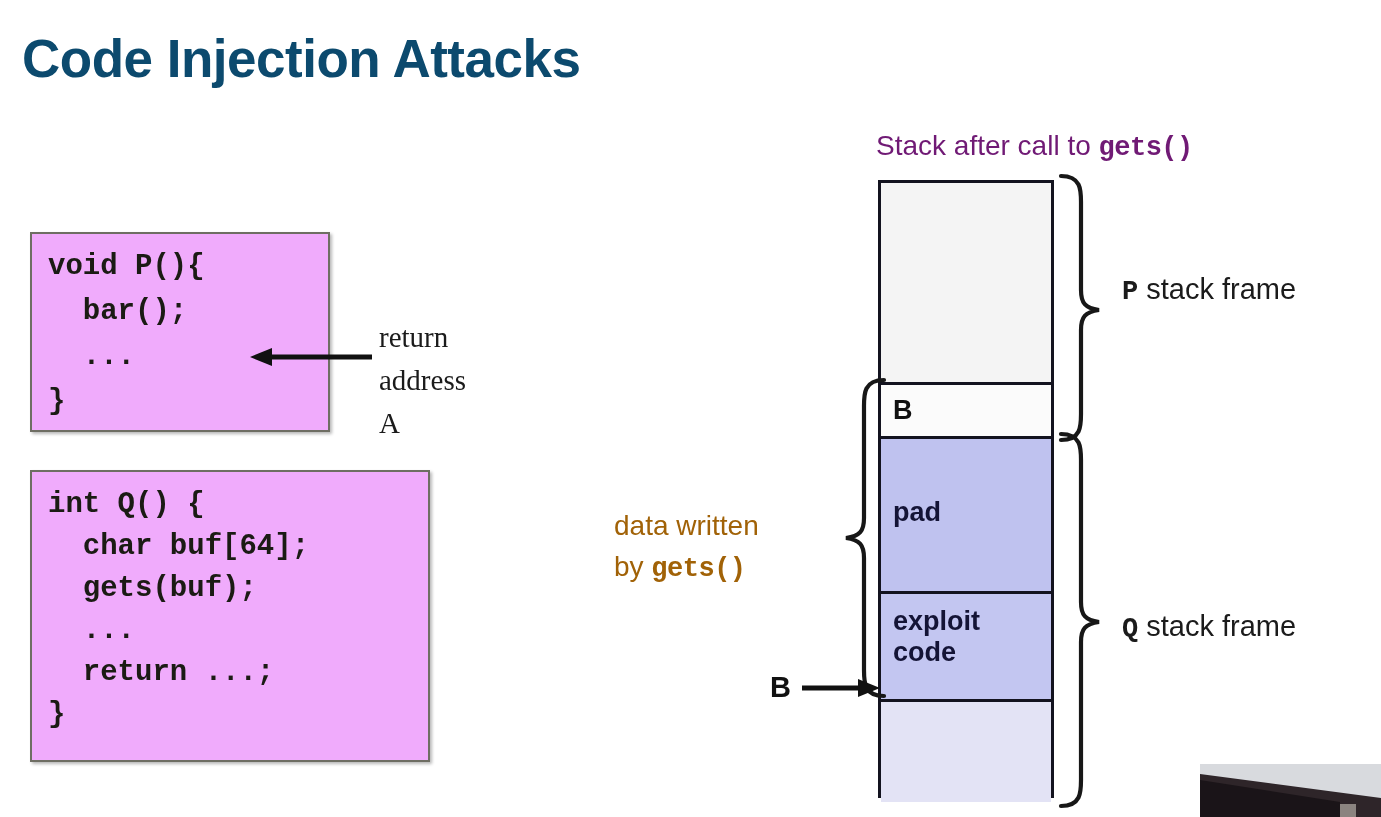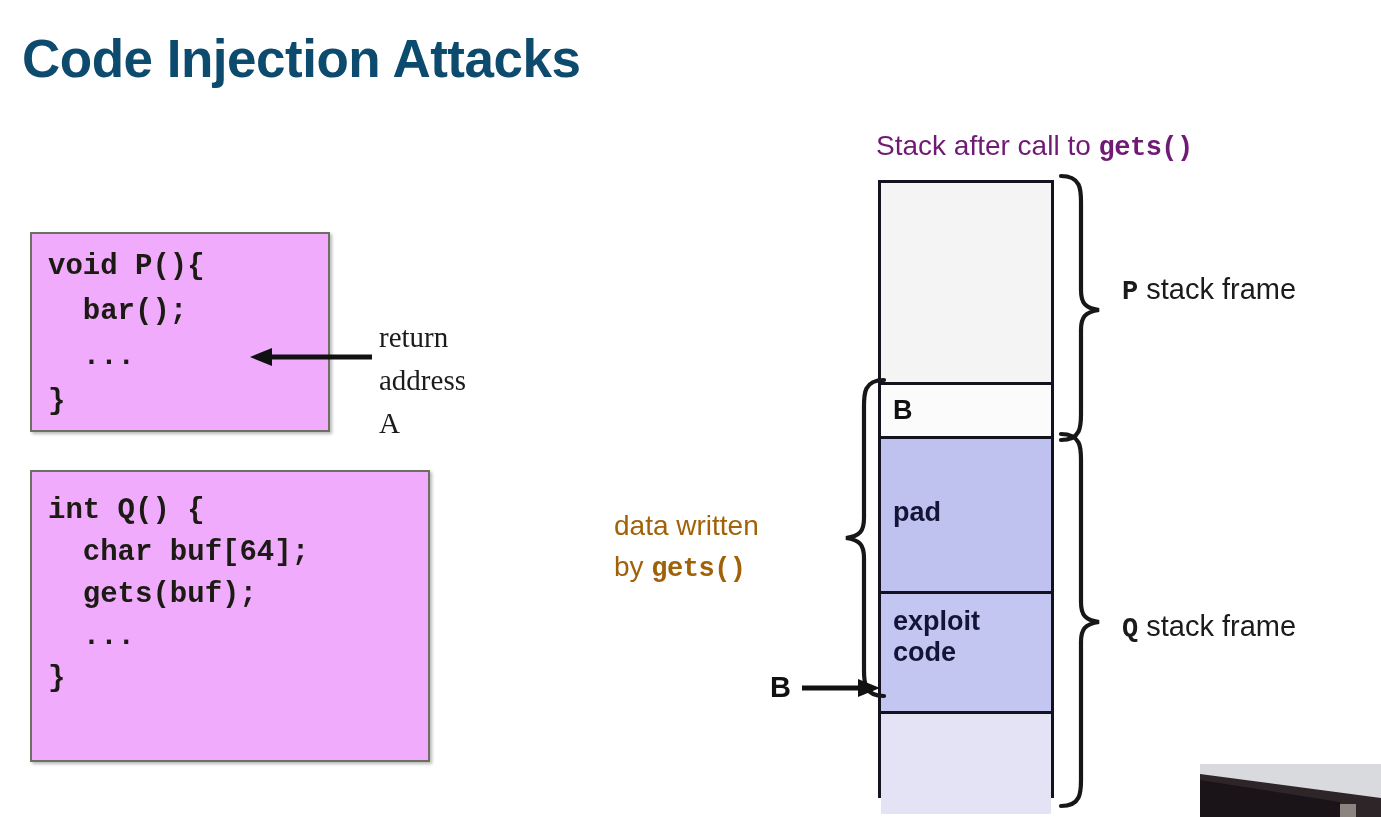--- a/index.html
+++ b/index.html
@@ -53,21 +53,21 @@
     padding: 18px 0 0 16px;
     font-size: 29px;
   }
   #code-box-p .code-line { margin-bottom: 16px; }
 
   #code-box-q {
     left: 30px;
     top: 470px;
     width: 400px;
     height: 292px;
-    padding: 24px 0 0 16px;
+    padding: 18px 0 0 16px;
     font-size: 29px;
   }
   #code-box-q .code-line { margin-bottom: 13px; }
 
   
   #return-address-label {
     position: absolute;
     left: 379px;
     top: 316px;
     font-size: 29px;
@@ -122,21 +122,21 @@
     font-size: 27px;
     font-weight: bold;
     color: #141436;
     line-height: 1.14;
     white-space: pre-line;
   }
 
   #seg-top    { height: 199px; background: #f4f4f4; }
   #seg-b      { height: 54px;  background: #fbfbfb; }
   #seg-pad    { height: 155px; background: #bfc2ef; }
-  #seg-exploit{ height: 120px;  background: #c3c6f1; }
+  #seg-exploit{ height: 108px;  background: #c3c6f1; }
   #seg-bottom { height: 103px; background: #e3e3f5; }
 
   #seg-b .stack-seg-label       { top: 10px; color: #111111; }
   #seg-pad .stack-seg-label     { top: 58px; }
   #seg-exploit .stack-seg-label { top: 12px; }
 
   
   .brace-svg { position: absolute; }
   #brace-p      { left: 1055px; top: 172px; }
   #brace-q      { left: 1055px; top: 430px; }
@@ -209,20 +209,21 @@
   <div class="code-line">  bar();</div>
   <div class="code-line">  ...</div>
   <div class="code-line">}</div>
 </div>
 
 <div id="code-box-q" class="code-box">
   <div class="code-line">int Q() {</div>
   <div class="code-line">  char buf[64];</div>
   <div class="code-line">  gets(buf);</div>
   <div class="code-line">  ...</div>
+  <div class="code-line">  return ...;</div>
   <div class="code-line">}</div>
 </div>
 
 <svg id="return-arrow" viewBox="0 0 122 24" xmlns="http://www.w3.org/2000/svg">
   <line x1="122" y1="12" x2="18" y2="12" stroke="#111111" stroke-width="5"></line>
   <polygon points="0,12 22,3 22,21" fill="#111111"></polygon>
 </svg>
 <div id="return-address-label">
   <div>return</div>
   <div>address</div>

